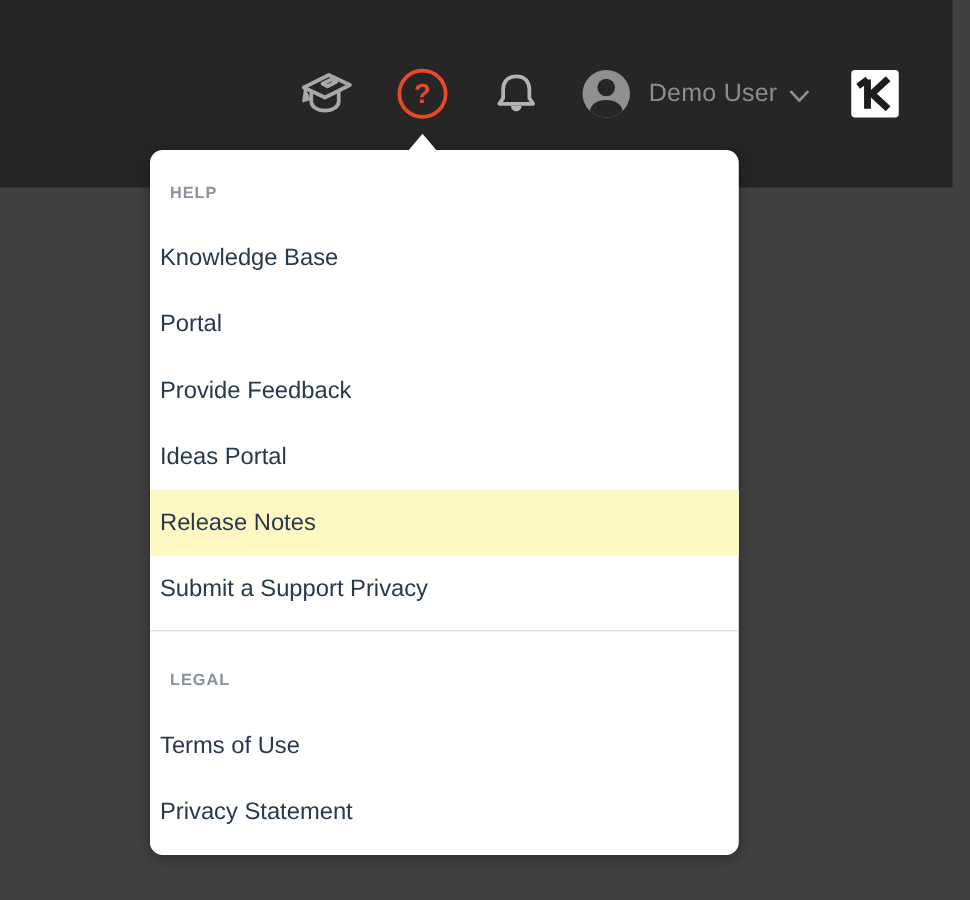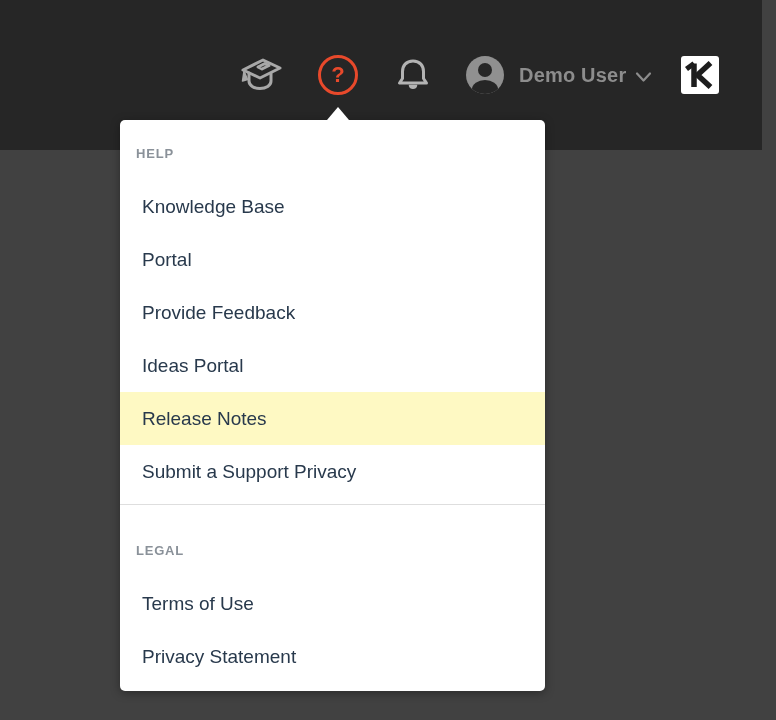--- a/index.html
+++ b/index.html
@@ -45,63 +45,63 @@
   .avatar .head {
     position: absolute; left: 12px; top: 7px;
     width: 14px; height: 14px; border-radius: 50%; background: #262626;
   }
   .avatar .body {
     position: absolute; left: 6px; top: 24px;
     width: 26px; height: 18px; border-radius: 50% 50% 0 0; background: #262626;
   }
   .user-name {
     margin-left: 15px;
-    color: #8d8d8d; font-size: 20px; font-weight: bold;
+    color: #8d8d8d; font-size: 20px; font-weight: normal;
     letter-spacing: 0.2px; white-space: nowrap;
   }
   .chevron { margin-left: 9px; margin-top: 3px; }
 
   .brand-logo {
     position: absolute; left: 681px; top: 56px;
     width: 38px; height: 38px; background: #ffffff; border-radius: 3px;
     display: flex; align-items: center; justify-content: center;
   }
 
   
   .caret {
     position: absolute; left: 327px; top: 107px;
     width: 0; height: 0; z-index: 11;
     border-left: 11px solid transparent;
     border-right: 11px solid transparent;
     border-bottom: 13px solid #ffffff;
   }
   .menu {
     position: absolute; left: 120px; top: 120px;
-    width: 425px; box-sizing: border-box;
-    background: #ffffff; border-radius: 5px;
+    width: 471px; box-sizing: border-box;
+    background: #ffffff; border-radius: 10px;
     box-shadow: 0 2px 10px rgba(0,0,0,0.35);
     padding: 20px 0 8px 0;
     z-index: 10;
   }
   .section-label {
     padding: 0 16px; line-height: 27px; height: 27px;
     font-size: 13px; font-weight: bold; letter-spacing: 0.8px;
     color: #8a9199; margin-bottom: 13px;
   }
   .menu-item {
-    padding: 0 22px; height: 53px; line-height: 53px;
+    padding: 0 8px; height: 53px; line-height: 53px;
     font-size: 19px; color: #28394c; cursor: pointer;
     white-space: nowrap;
   }
   .menu-item.highlighted { background: #fef9c3; }
   .menu-divider {
     border: none; border-top: 1px solid #dedede;
     margin: 6px 0 0 0;
   }
-  .legal-label { margin-top: 32px; }
+  .legal-label { margin-top: 25px; }
 </style>
 </head>
 <body>
 
 <div class="header">
 
   <div class="icon-btn cap-icon">
     <svg width="50" height="46" viewBox="0 0 50 46">
       <g fill="none" stroke="#a8a8a8" stroke-width="3" stroke-linejoin="round" stroke-linecap="round">
         <path d="M7 18 L27 8 L44 16 L24 26 Z"></path>

